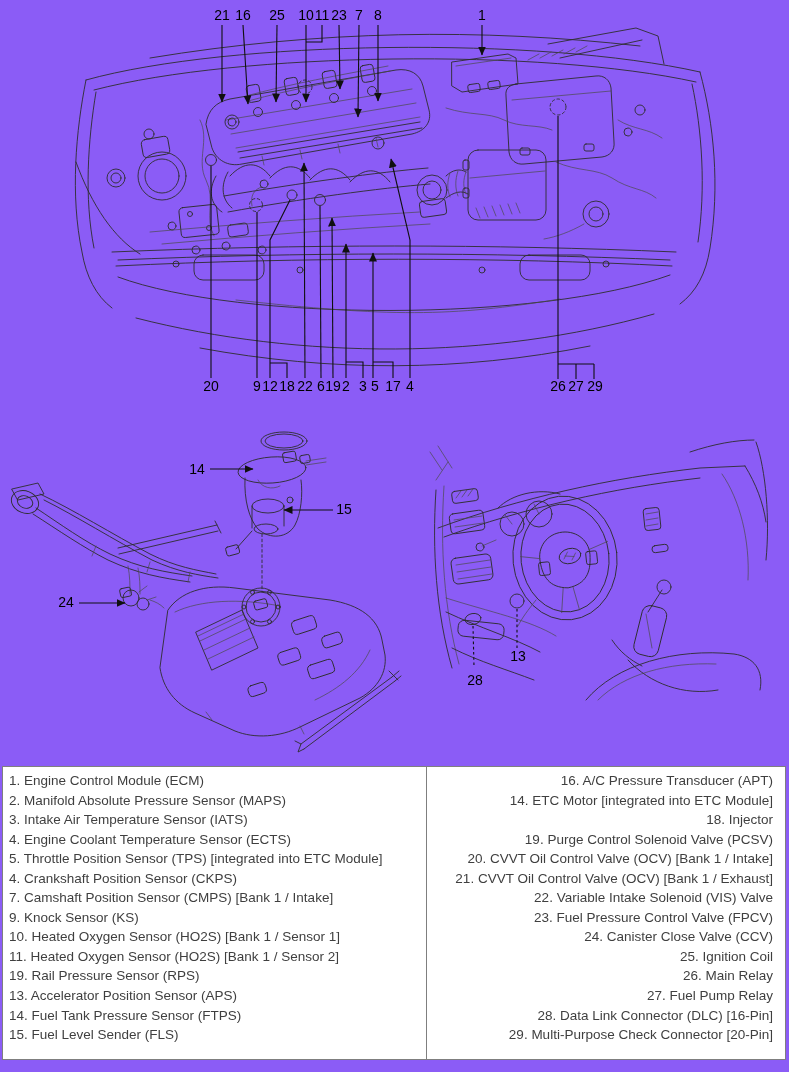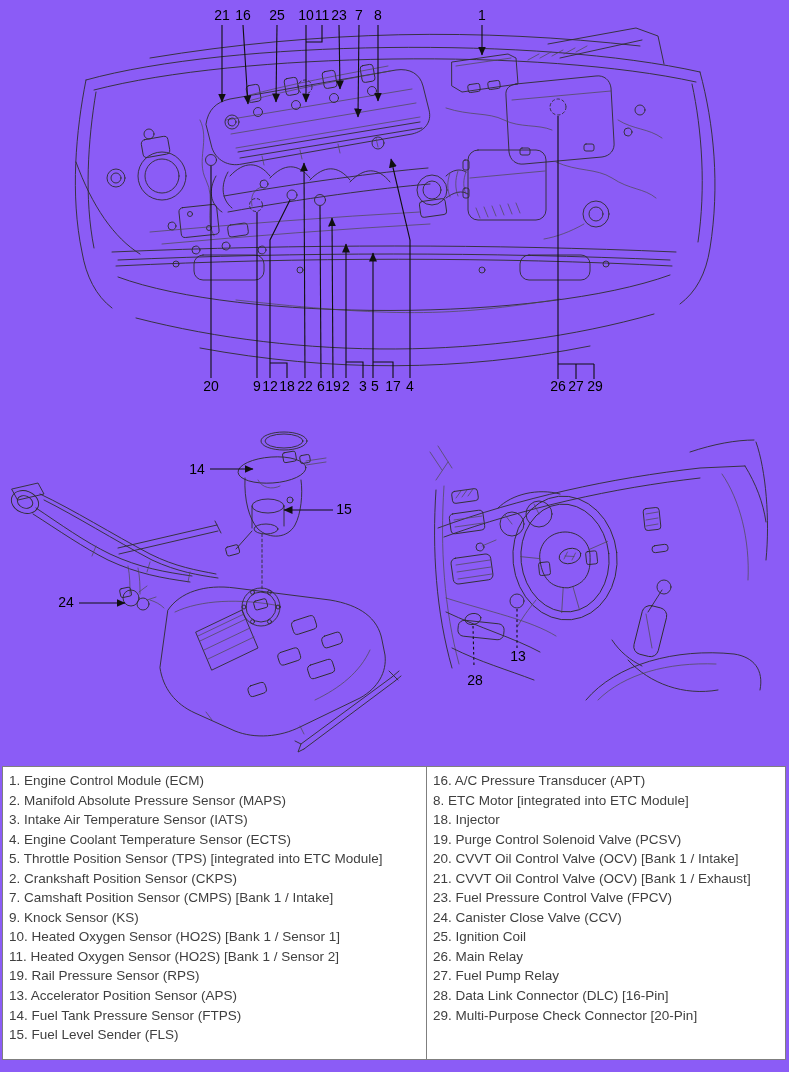--- a/index.html
+++ b/index.html
@@ -8,21 +8,21 @@
   svg{position:absolute;left:0;top:0;display:block;}
   svg .art{stroke:#2e2e2e;stroke-width:0.9;fill:none;stroke-linecap:round;stroke-linejoin:round;}
   svg .art2{stroke:#4a4a4a;stroke-width:0.7;fill:none;stroke-linecap:round;stroke-linejoin:round;}
   svg .leader{stroke:#101010;stroke-width:1.1;fill:none;}
   svg .dash{stroke-dasharray:2.6,2.6;}
   svg text{font-family:"Liberation Sans",sans-serif;font-size:14px;fill:#000;text-anchor:middle;}
   .parts-table{position:absolute;left:2px;top:766px;width:784px;height:294px;
                border:1px solid #7f7f7f;box-sizing:border-box;display:flex;background:#fff;}
   .ptcol{box-sizing:border-box;padding:4px 12px 0 6px;font-size:13.5px;line-height:19.55px;color:#3f3f3f;}
   .ptcol.left{width:424px;border-right:1px solid #7f7f7f;}
-  .ptcol.right{flex:1;}
+  .ptcol.right{flex:1;text-align:right;}
   .ptrow{white-space:nowrap;overflow:hidden;}
 </style>
 </head>
 <body>
 
 <div class="page">
 
 <svg width="789" height="766" viewBox="0 0 789 766">
   <defs>
     <marker id="arr" markerUnits="userSpaceOnUse" markerWidth="10" markerHeight="9" refX="8.5" refY="4" orient="auto">
@@ -340,37 +340,38 @@
   </g>
 </svg>
 
 <div class="parts-table">
   <div class="ptcol left">
     <div class="ptrow">1. Engine Control Module (ECM)</div>
     <div class="ptrow">2. Manifold Absolute Pressure Sensor (MAPS)</div>
     <div class="ptrow">3. Intake Air Temperature Sensor (IATS)</div>
     <div class="ptrow">4. Engine Coolant Temperature Sensor (ECTS)</div>
     <div class="ptrow">5. Throttle Position Sensor (TPS) [integrated into ETC Module]</div>
-    <div class="ptrow">2. Crankshaft Position Sensor (CKPS)</div>
+    <div class="ptrow">4. Crankshaft Position Sensor (CKPS)</div>
     <div class="ptrow">7. Camshaft Position Sensor (CMPS) [Bank 1 / Intake]</div>
     <div class="ptrow">9. Knock Sensor (KS)</div>
     <div class="ptrow">10. Heated Oxygen Sensor (HO2S) [Bank 1 / Sensor 1]</div>
     <div class="ptrow">11. Heated Oxygen Sensor (HO2S) [Bank 1 / Sensor 2]</div>
     <div class="ptrow">19. Rail Pressure Sensor (RPS)</div>
     <div class="ptrow">13. Accelerator Position Sensor (APS)</div>
     <div class="ptrow">14. Fuel Tank Pressure Sensor (FTPS)</div>
     <div class="ptrow">15. Fuel Level Sender (FLS)</div>
   </div>
   <div class="ptcol right">
     <div class="ptrow">16. A/C Pressure Transducer (APT)</div>
-    <div class="ptrow">8. ETC Motor [integrated into ETC Module]</div>
+    <div class="ptrow">14. ETC Motor [integrated into ETC Module]</div>
     <div class="ptrow">18. Injector</div>
     <div class="ptrow">19. Purge Control Solenoid Valve (PCSV)</div>
     <div class="ptrow">20. CVVT Oil Control Valve (OCV) [Bank 1 / Intake]</div>
     <div class="ptrow">21. CVVT Oil Control Valve (OCV) [Bank 1 / Exhaust]</div>
+    <div class="ptrow">22. Variable Intake Solenoid (VIS) Valve</div>
     <div class="ptrow">23. Fuel Pressure Control Valve (FPCV)</div>
     <div class="ptrow">24. Canister Close Valve (CCV)</div>
     <div class="ptrow">25. Ignition Coil</div>
     <div class="ptrow">26. Main Relay</div>
     <div class="ptrow">27. Fuel Pump Relay</div>
     <div class="ptrow">28. Data Link Connector (DLC) [16-Pin]</div>
     <div class="ptrow">29. Multi-Purpose Check Connector [20-Pin]</div>
   </div>
 </div>
 

